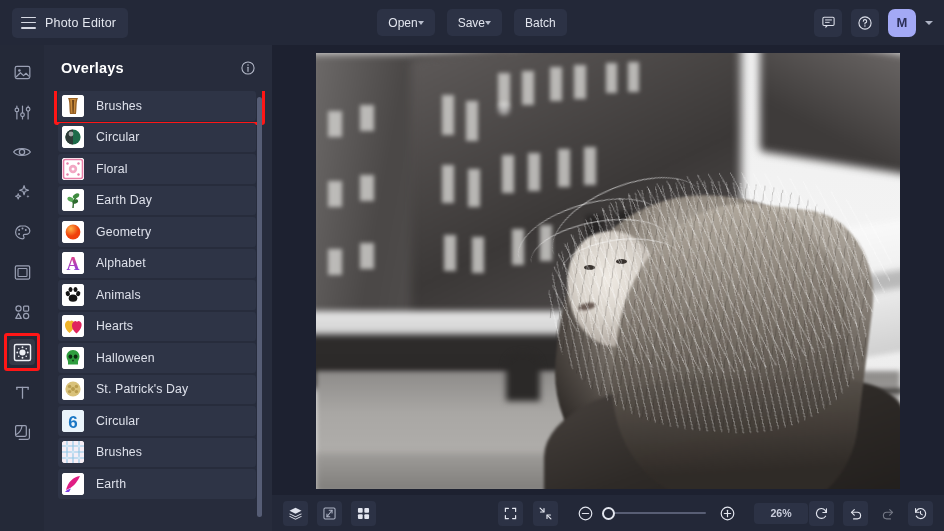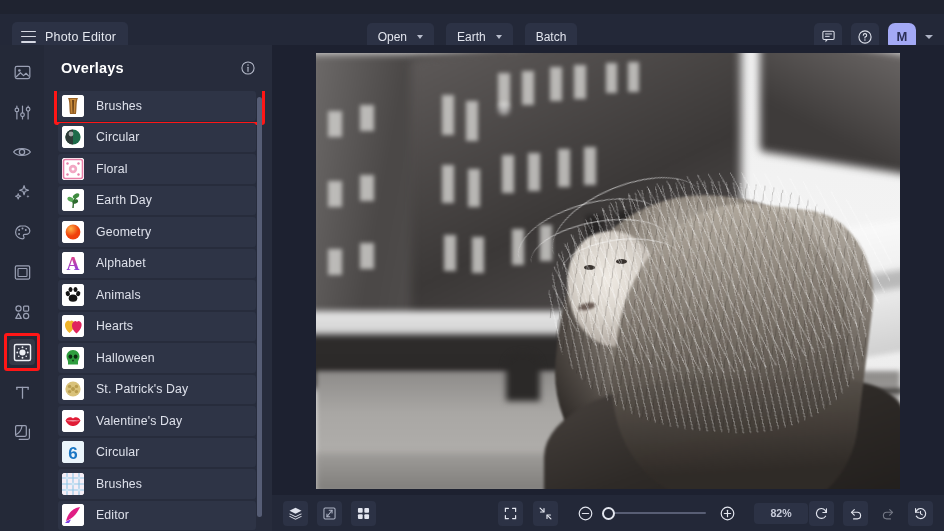--- a/index.html
+++ b/index.html
@@ -7,39 +7,39 @@
     width: 944px; height: 531px;
     background: #1f2330;
     font-family: "Liberation Sans", sans-serif;
     overflow: hidden;
     -webkit-font-smoothing: antialiased;
   }
   #app { position: relative; width: 944px; height: 531px; background: #21253200; }
 
   
   #topbar {
-    position: absolute; left: 0; top: 14px; width: 944px; height: 45px;
+    position: absolute; left: 0; top: 0; width: 944px; height: 45px;
     background: #232838;
     display: flex; align-items: center;
   }
   .tb-brand {
     display: flex; align-items: center; gap: 9px;
     margin-left: 12px; padding: 6px 12px 6px 9px;
     background: #2c3245; border-radius: 5px; height: 30px;
     cursor: pointer;
   }
   .hamburger { width: 15px; height: 12px; display: flex; flex-direction: column; justify-content: space-between; }
   .hamburger i { display: block; height: 1.6px; background: #d6d9e3; border-radius: 1px; }
   .tb-brand-label { color: #e4e7ef; font-size: 12.5px; letter-spacing: .2px; }
 
   .tb-center { position: absolute; left: 0; right: 0; display: flex; justify-content: center; gap: 12px; }
   .tb-btn {
     height: 27px; min-width: 52px; padding: 0 11px;
     background: #2c3245; border-radius: 5px;
-    display: flex; align-items: center; justify-content: center; gap: 10px;
+    display: flex; align-items: center; justify-content: center; gap: 0;
     color: #e2e5ee; font-size: 12px; cursor: pointer;
   }
   .caret { width: 0; height: 0; border-left: 3.6px solid transparent; border-right: 3.6px solid transparent;
            border-top: 4.2px solid #b8bdcc; margin-top: 1px; }
 
   .tb-right { position: absolute; right: 11px; display: flex; align-items: center; gap: 9px; }
   .tb-icon-btn {
     width: 28px; height: 28px; background: #2c3245; border-radius: 5px;
     display: flex; align-items: center; justify-content: center; cursor: pointer;
   }
@@ -252,21 +252,21 @@
         </span>
       <span class="tb-brand-label">Photo Editor</span>
     </div>
 
     <div class="tb-center">
       <div class="tb-btn">
         <span>Open</span>
         <span class="caret"></span>
       </div>
       <div class="tb-btn">
-        <span>Earth</span>
+        <span>Save</span>
         <span class="caret"></span>
       </div>
       <div class="tb-btn">
         <span>Batch</span>
       </div>
     </div>
 
     <div class="tb-right">
       <div class="tb-icon-btn">
         <svg width="15" height="15" viewBox="0 0 20 20">
@@ -544,30 +544,20 @@
                 <circle cx="14.4" cy="8.4" r="1.7"></circle>
               <circle cx="7.6" cy="13.6" r="1.7"></circle>
                 <circle cx="14.4" cy="13.6" r="1.7"></circle>
               <circle cx="11" cy="11" r="2"></circle>
               </g>
             </svg>
         </span>
         <span class="ov-label">St. Patrick's Day</span>
       </div>
 
-      <div class="ov-row">
-        <span class="ov-thumb">
-          <svg width="22" height="22" viewBox="0 0 22 22">
-              <rect width="22" height="22" fill="#fff"></rect>
-            <path d="M3.5 10.5 C5.5 6.5 9 6.5 11 8.5 C13 6.5 16.5 6.5 18.5 10.5 C16.5 15 13 16 11 16 C9 16 5.5 15 3.5 10.5 Z" fill="#e11c36"></path>
-            <path d="M4 10.8 C7 10 15 10 18 10.8 C15 11.6 7 11.6 4 10.8 Z" fill="#fff" opacity=".65"></path>
-            </svg>
-        </span>
-        <span class="ov-label">Valentine's Day</span>
-      </div>
 
       <div class="ov-row">
         <span class="ov-thumb">
           <svg width="22" height="22" viewBox="0 0 22 22">
               <rect width="22" height="22" fill="#eaf4fb"></rect>
             <text x="11" y="18" font-family="Liberation Sans, sans-serif" font-size="17" font-weight="bold" fill="#1976c4" text-anchor="middle">6</text>
             </svg>
         </span>
         <span class="ov-label">Circular</span>
       </div>
@@ -593,21 +583,21 @@
       </div>
 
       <div class="ov-row">
         <span class="ov-thumb">
           <svg width="22" height="22" viewBox="0 0 22 22">
               <rect width="22" height="22" fill="#fff"></rect>
             <path d="M4 17 C6 9 11 4 18 3 C15 10 10 15 4 17 Z" fill="#e01e84"></path>
             <path d="M3 19 C5 17 7 16 9 15.6 L7 19 Z" fill="#7b3fe4"></path>
             </svg>
         </span>
-        <span class="ov-label">Editor</span>
+        <span class="ov-label">Earth</span>
       </div>
     </div>
 
     <div class="panel-scrollbar"></div>
   </div>
 
   <div id="canvas">
     <div id="photo">
       <div class="ph-layer sky"></div>
 
@@ -744,21 +734,21 @@
       </div>
 
       <div class="bb-plain">
         <svg width="17" height="17" viewBox="0 0 20 20">
           <circle cx="10" cy="10" r="7.4" fill="none" stroke="#e2e5ee" stroke-width="1.4"></circle>
           <line x1="6.3" y1="10" x2="13.7" y2="10" stroke="#e2e5ee" stroke-width="1.4" stroke-linecap="round"></line>
           <line x1="10" y1="6.3" x2="10" y2="13.7" stroke="#e2e5ee" stroke-width="1.4" stroke-linecap="round"></line>
         </svg>
       </div>
 
-      <div class="zoom-val" style="margin-left:6px">82%</div>
+      <div class="zoom-val" style="margin-left:6px">26%</div>
     </div>
 
     <div style="display:flex;align-items:center;gap:9px;position:absolute;right:11px">
       <div class="bb-icon">
         <svg width="15" height="15" viewBox="0 0 20 20">
           <path d="M16.3 8.4 A6.6 6.6 0 1 0 15.4 13.6" fill="none" stroke="#e2e5ee" stroke-width="1.5" stroke-linecap="round"></path>
           <path d="M16.6 3.6 L16.6 8.6 L11.8 8.6" fill="none" stroke="#e2e5ee" stroke-width="1.5" stroke-linecap="round" stroke-linejoin="round"></path>
         </svg>
       </div>
       <div class="bb-icon">

